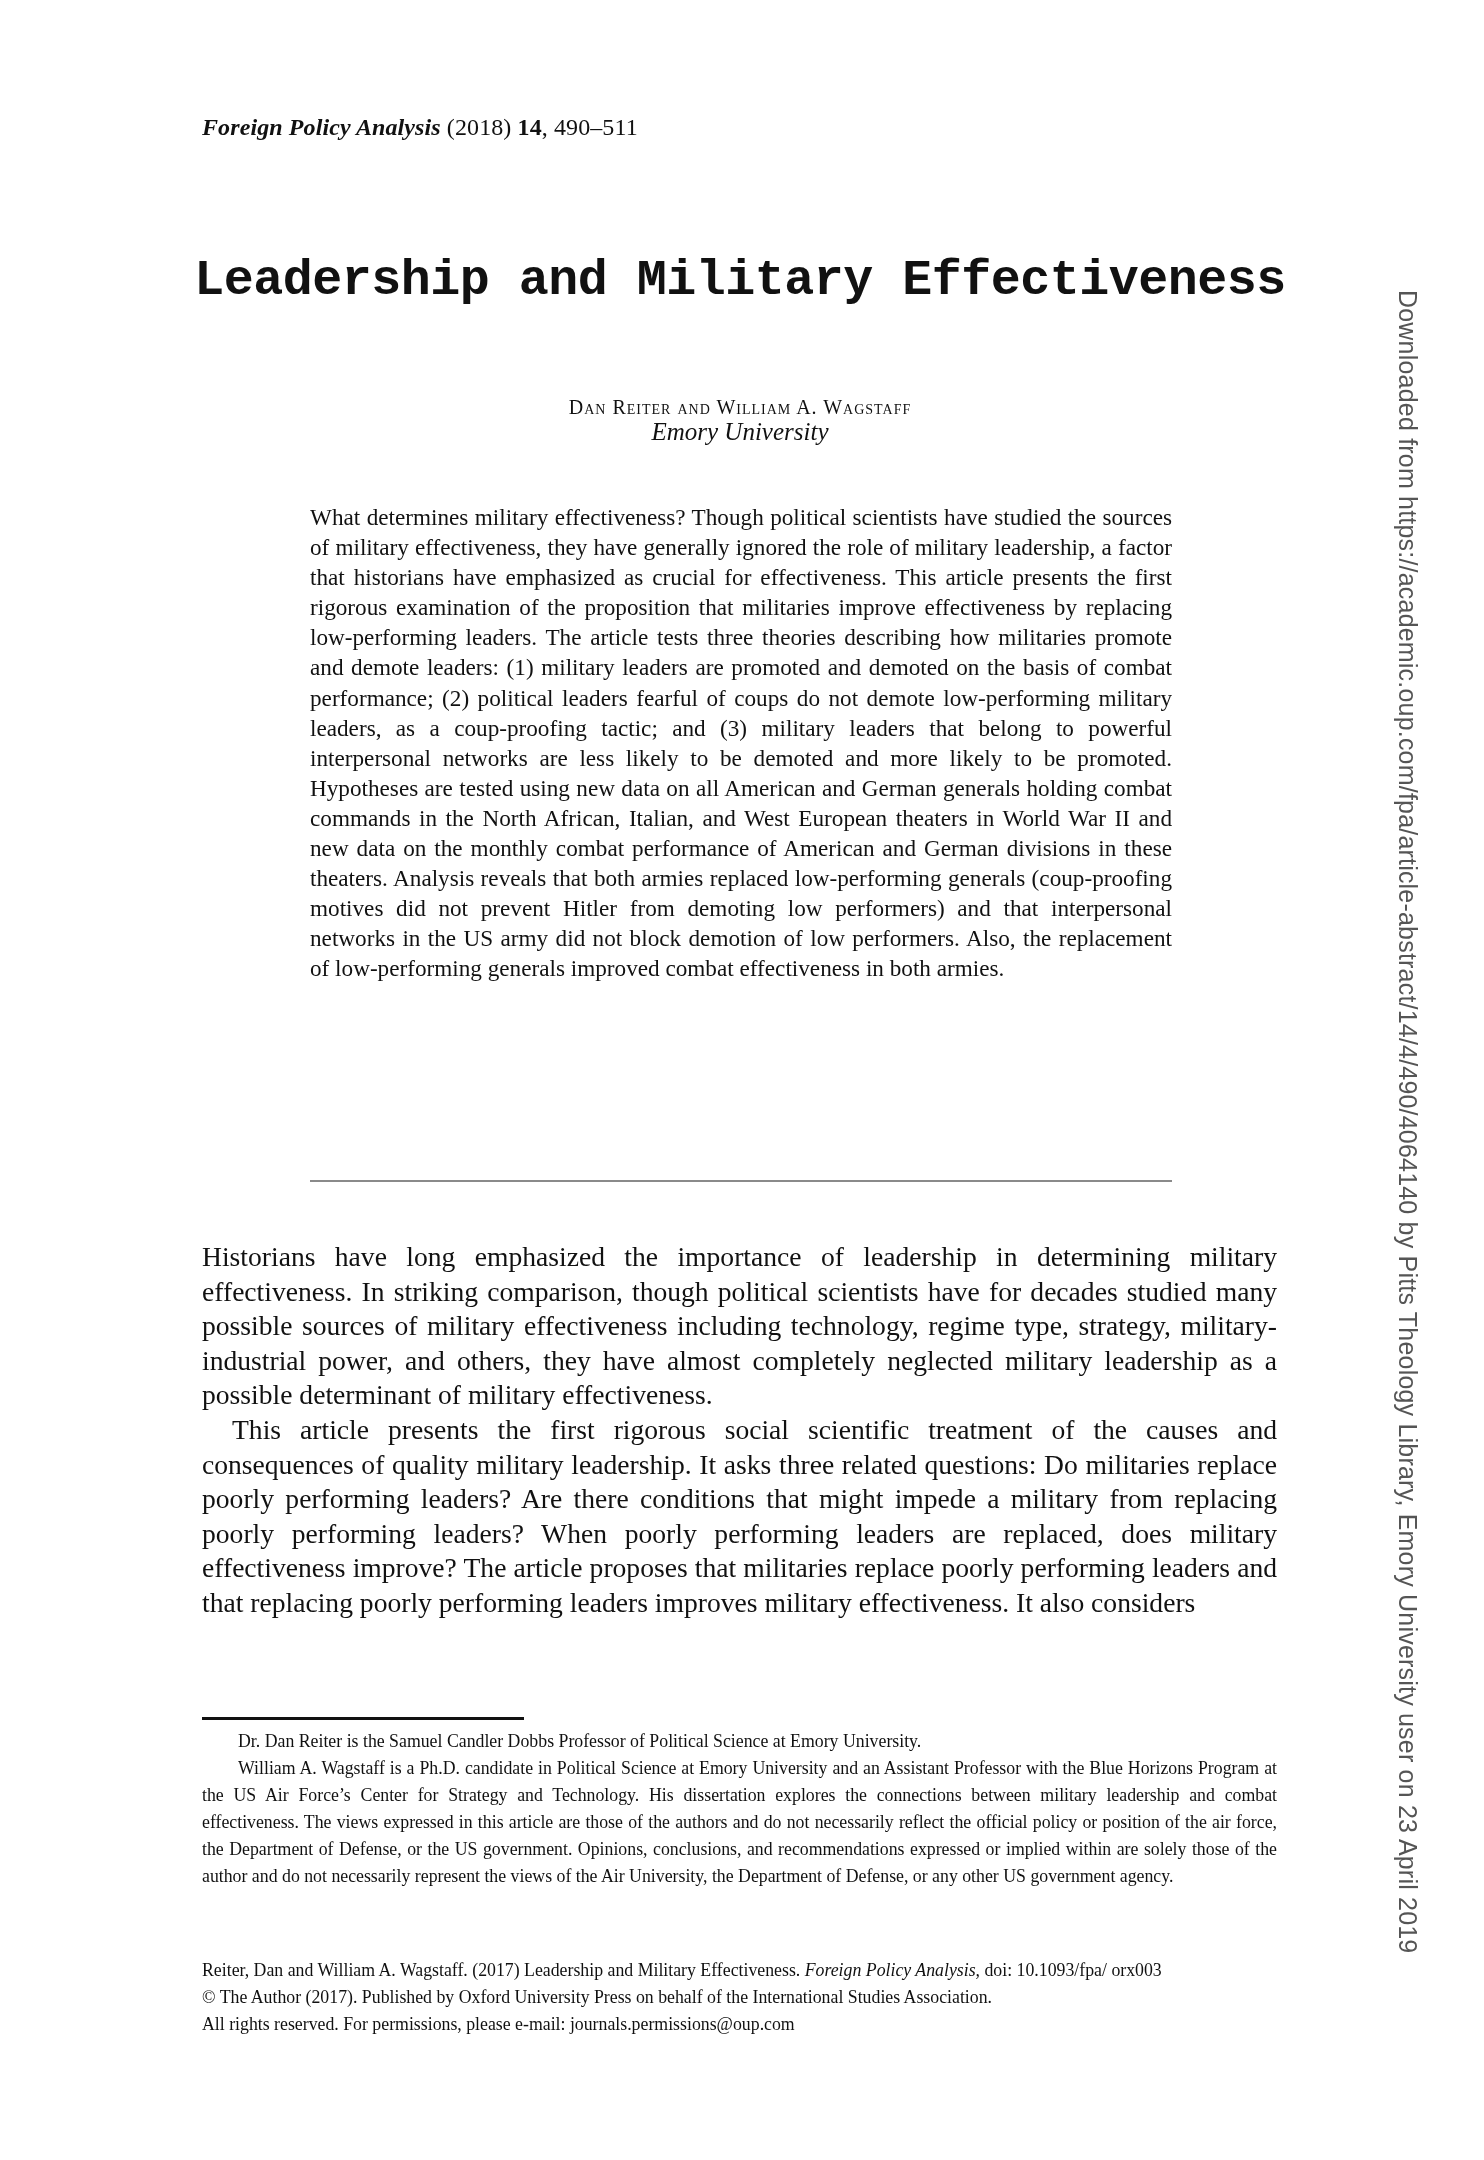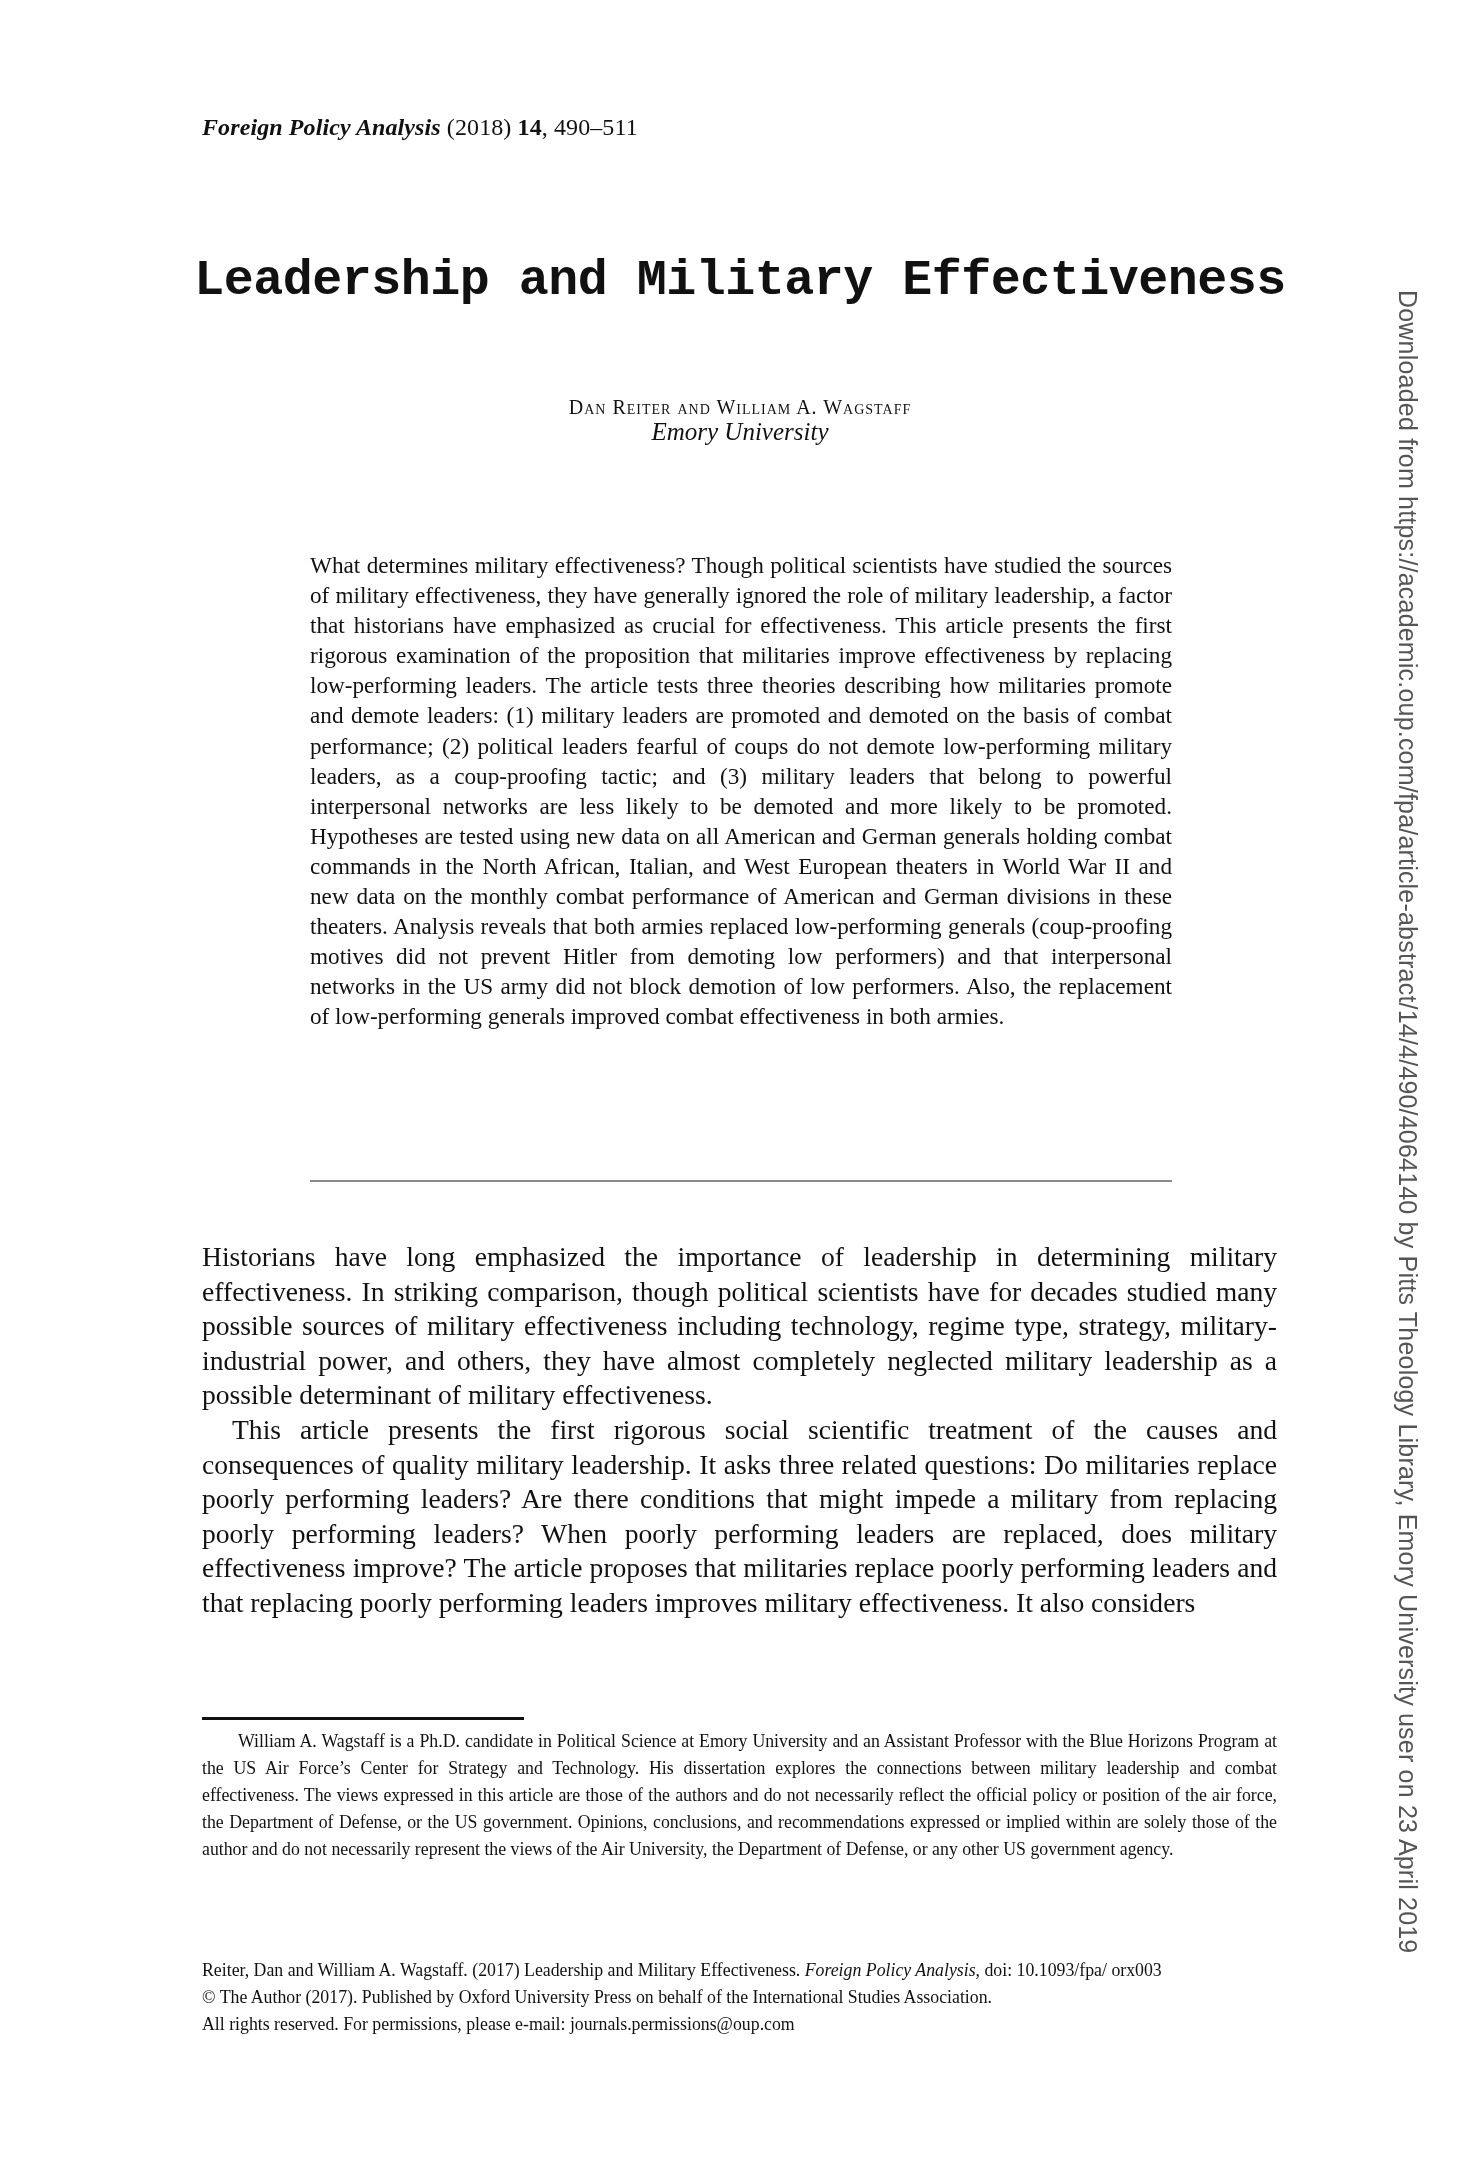--- a/index.html
+++ b/index.html
@@ -57,21 +57,20 @@
     }
     .abstract {
       position: absolute;
       left: 310px;
       width: 862px;
       top: 502px;
       font-size: 23.2px;
       line-height: 30.1px;
       text-align: justify;
       hyphens: manual;
-      margin-top: 48px;
     }
     .abstract-rule {
       position: absolute;
       left: 310px;
       width: 862px;
       top: 1180px;
       height: 0;
       border-top: 2px solid #8a8a8a;
     }
     .body-text {
@@ -152,20 +151,21 @@
 <div class="abstract-rule"></div>
 
 <div class="body-text">
   <p>Historians have long emphasized the importance of leadership in determining military effectiveness. In striking comparison, though political scientists have for decades studied many possible sources of military effectiveness including technol­ogy, regime type, strategy, military-industrial power, and others, they have almost completely neglected military leadership as a possible determinant of military effectiveness.</p>
   <p class="indent">This article presents the first rigorous social scientific treatment of the causes and consequences of quality military leadership. It asks three related questions: Do militaries replace poorly performing leaders? Are there conditions that might impede a military from replacing poorly performing leaders? When poorly per­forming leaders are replaced, does military effectiveness improve? The article pro­poses that militaries replace poorly performing leaders and that replacing poorly performing leaders improves military effectiveness. It also considers</p>
 </div>
 
 <div class="footnote-rule"></div>
 
 <div class="footnotes">
+  <p>Dr. Dan Reiter is the Samuel Candler Dobbs Professor of Political Science at Emory University.</p>
   <p>William A. Wagstaff is a Ph.D. candidate in Political Science at Emory University and an Assistant Professor with the Blue Horizons Program at the US Air Force’s Center for Strategy and Technology. His dissertation explores the connections between military leadership and combat effectiveness. The views expressed in this article are those of the authors and do not necessarily reflect the official policy  or position of the air force, the Department of Defense, or the US government. Opinions, conclusions, and recommendations expressed or implied within are solely those of the author and do not necessarily represent the views of the Air University, the Department of Defense, or any other US government agency.</p>
 </div>
 
 <div class="citation">
   <p><span>Reiter, Dan and William A. Wagstaff. (2017) Leadership and Military Effectiveness. </span><span class="jname">Foreign Policy Analysis,</span><span> doi: 10.1093/fpa/ orx003</span></p>
   <p>© The Author (2017). Published by Oxford University Press on behalf of the International Studies Association.</p>
   <p>All rights reserved. For permissions, please e-mail: journals.permissions@oup.com</p>
 </div>
 
 <div class="watermark">Downloaded from https://academic.oup.com/fpa/article-abstract/14/4/490/4064140 by Pitts Theology Library, Emory University user on 23 April 2019</div>

